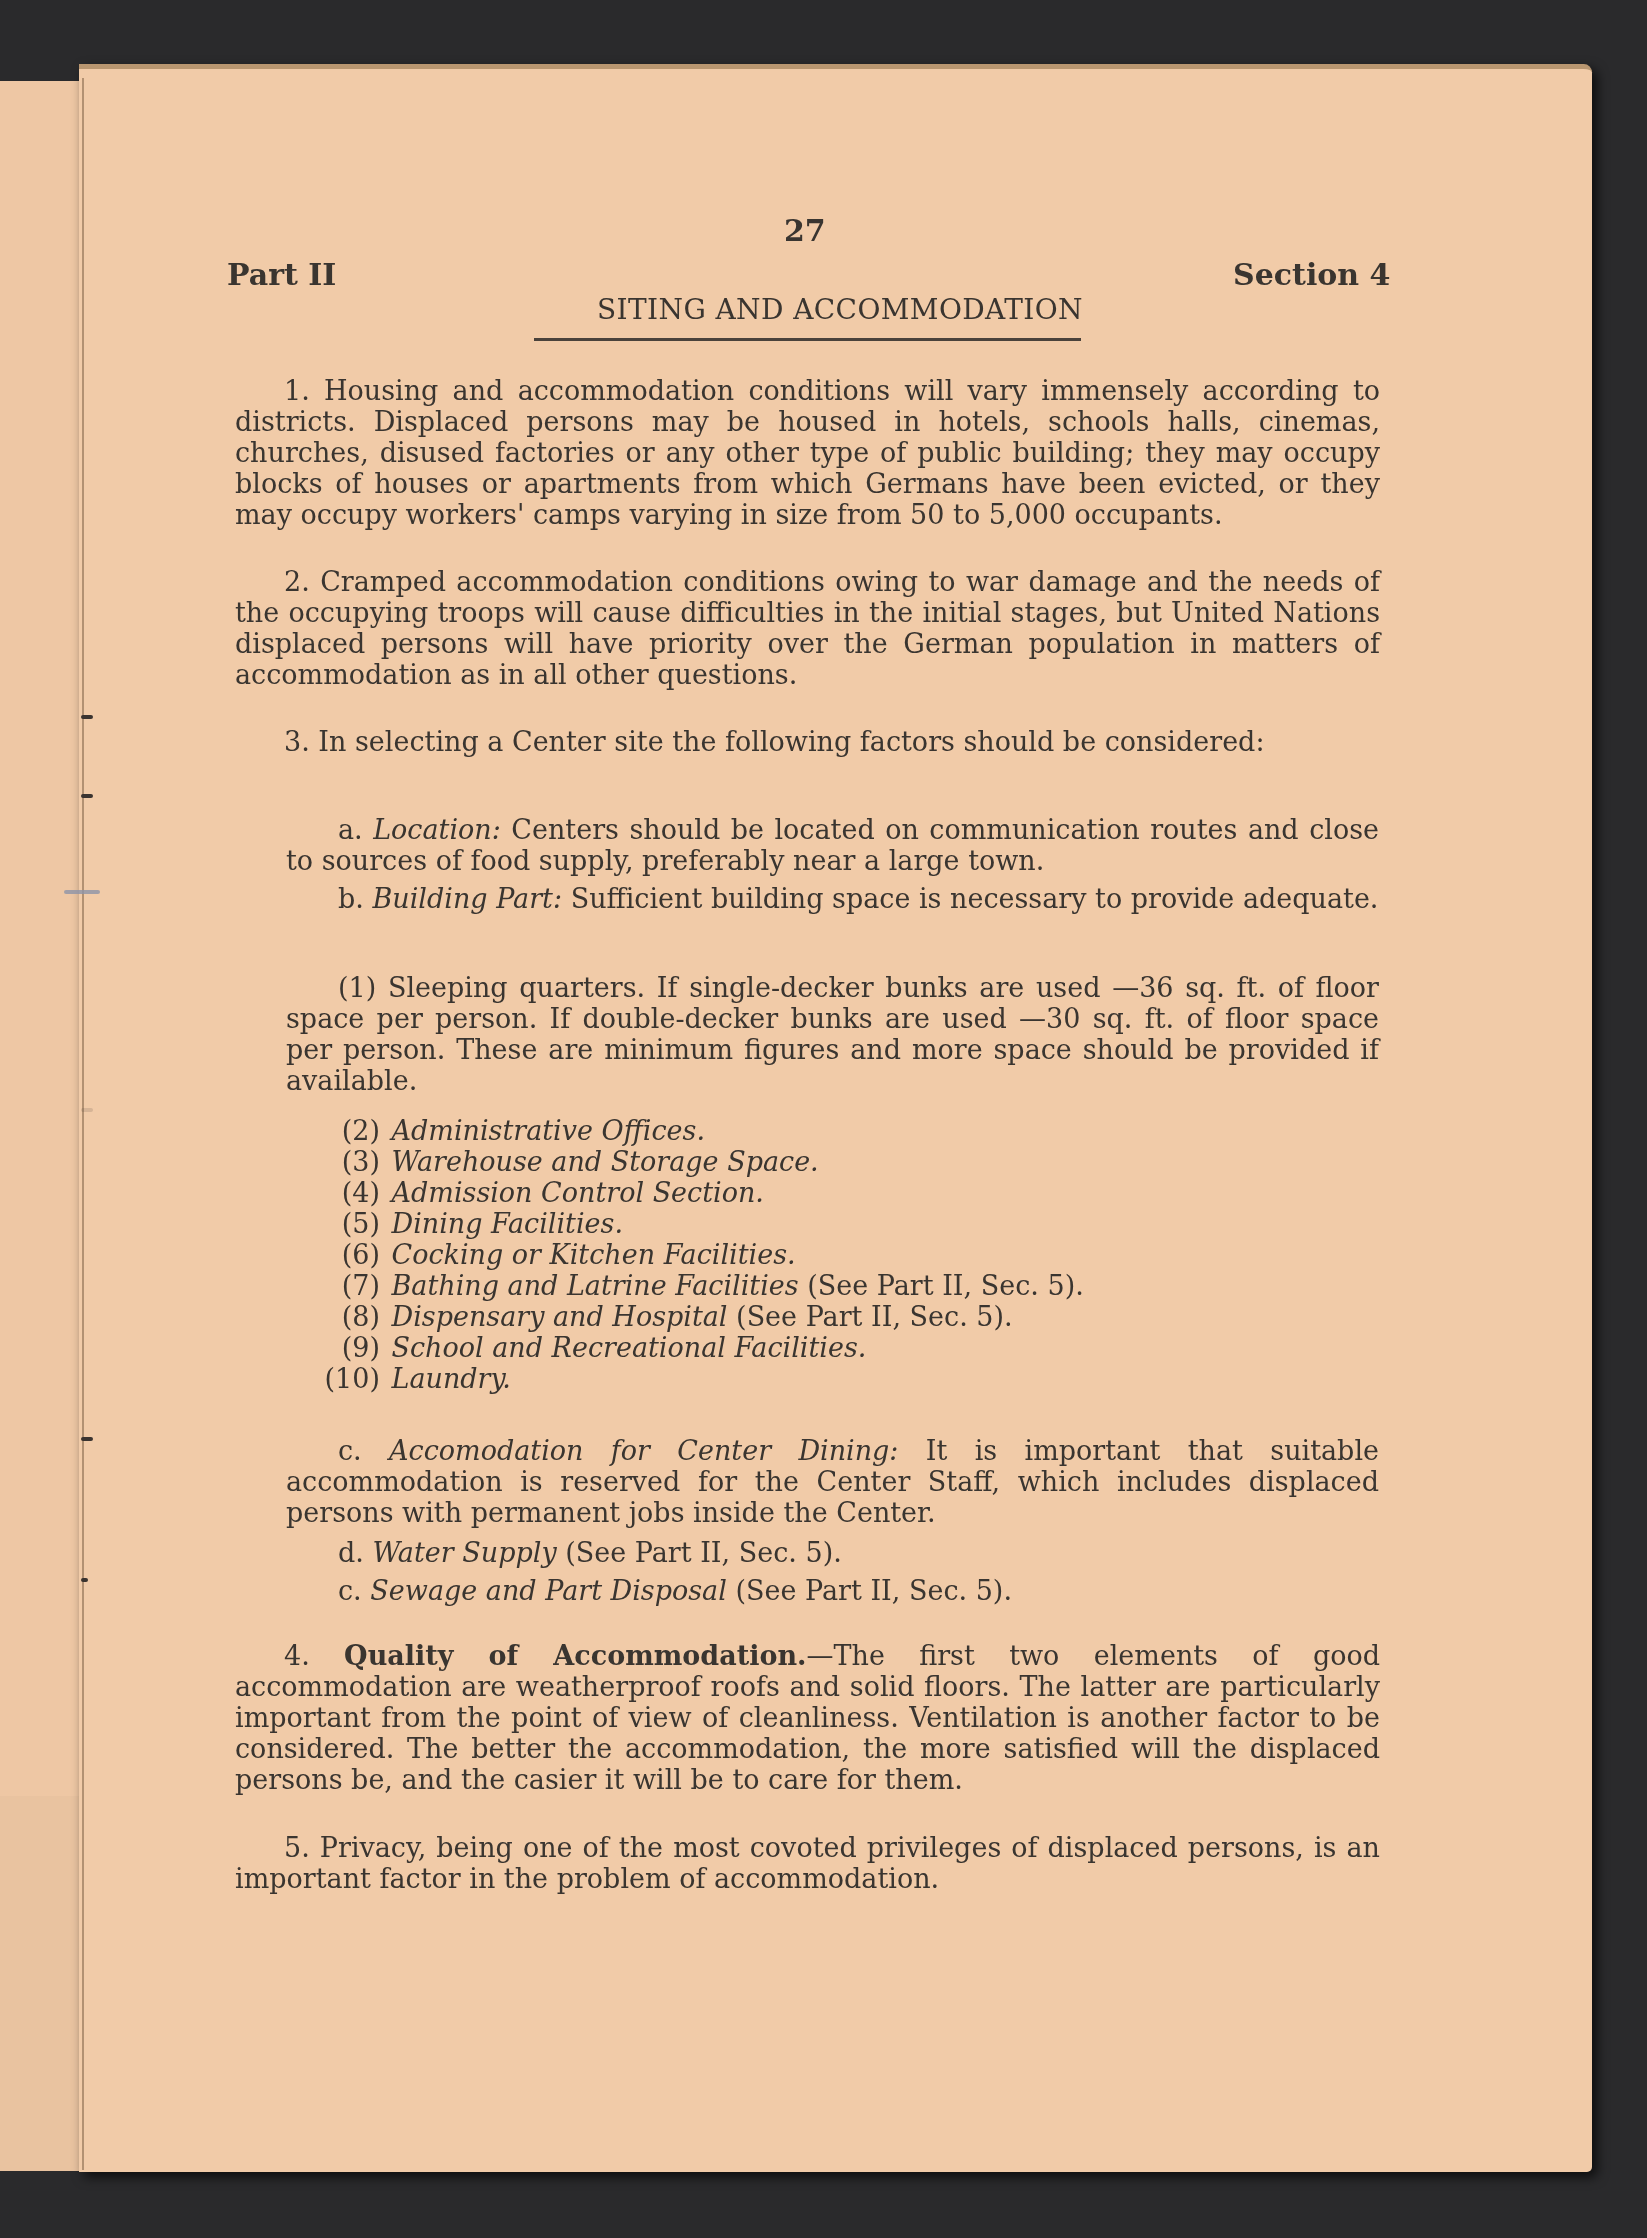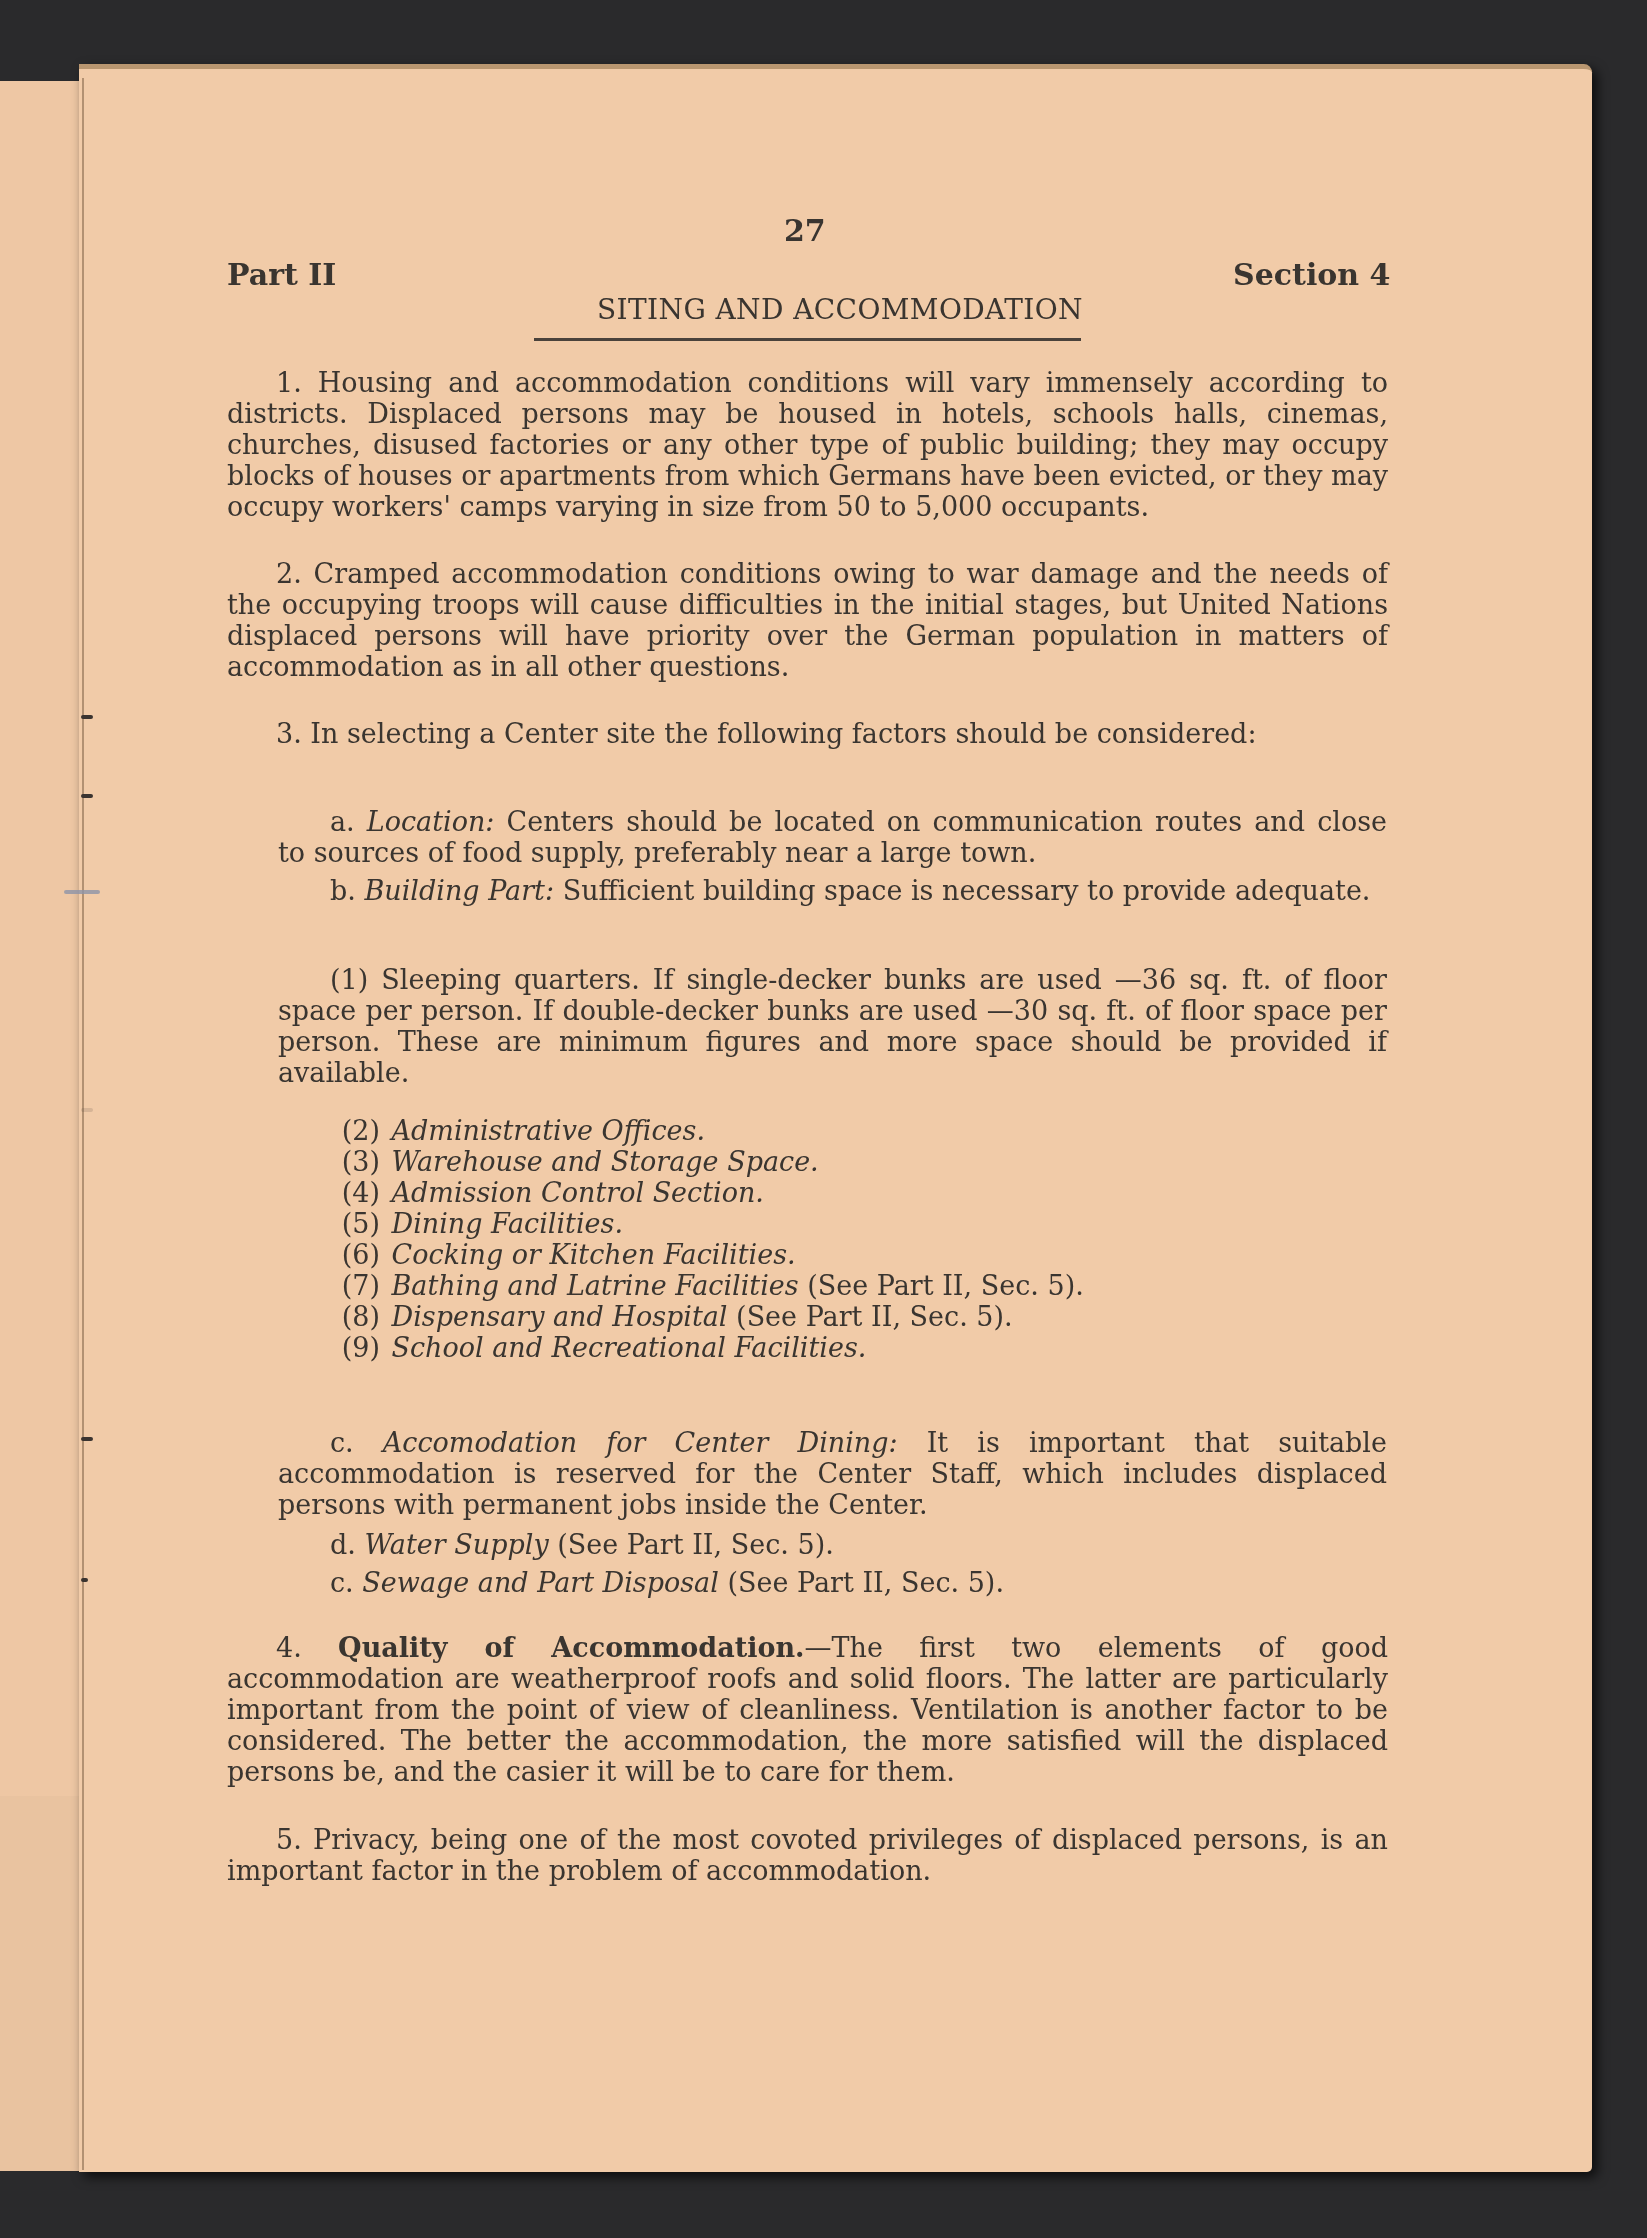--- a/index.html
+++ b/index.html
@@ -42,21 +42,21 @@
   .part-label { left: 227px; }
   .section-label { left: 1233px; }
   .section-title {
     position: absolute; left: 478px; top: 293px; width: 605px; text-align: right;
     font-size: 28px; letter-spacing: 0.4px;
   }
   .title-rule {
     position: absolute; left: 534px; top: 338px; width: 547px; height: 2.5px;
     background: #4a423b;
   }
-  p { margin: 0; text-align: justify; }
+  p { margin: 8px; text-align: justify; }
   .para { position: absolute; left: 227px; width: 1161px; font-size: 27px; line-height: 31px; }
   .sub { position: absolute; left: 278px; width: 1109px; font-size: 27px; line-height: 31px; }
   .ind { display: inline-block; width: 49px; }
   .ind-s { display: inline-block; width: 52px; }
   i { font-style: italic; }
   .list {
     position: absolute; left: 326px; top: 1115px; font-size: 27px; line-height: 31px;
   }
   .list-row { display: flex; white-space: nowrap; }
   .list-num { width: 82px; text-align: right; padding-right: 11.5px; box-sizing: border-box; margin-left: -16.5px; }
@@ -125,20 +125,24 @@
   <div class="list-row">
       <span class="list-num">(6)</span>
       <i>Cocking or Kitchen Facilities.</i>
     </div>
   <div class="list-row"><span class="list-num">(7)</span><i>Bathing and Latrine Facilities</i>&nbsp;<span>(See Part II, Sec. 5).</span></div>
   <div class="list-row"><span class="list-num">(8)</span><i>Dispensary and Hospital</i>&nbsp;<span>(See Part II, Sec. 5).</span></div>
   <div class="list-row">
       <span class="list-num">(9)</span>
       <i>School and Recreational Facilities.</i>
     </div>
+  <div class="list-row">
+      <span class="list-num">(10)</span>
+      <i>Laundry.</i>
+    </div>
 </div>
 
 <div class="sub" style="top:1427px">
   <p><span class="ind-s"></span><span>c.</span> <i>Accomodation for Center Dining:</i> <span>It is important that suitable accommodation is reserved for the Center Staff, which includes displaced persons with permanent jobs inside the Center.</span></p>
 </div>
 
 <div class="sub" style="top:1529px">
   <p><span class="ind-s"></span><span>d.</span> <i>Water Supply</i> <span>(See Part II, Sec. 5).</span></p>
 </div>
 

